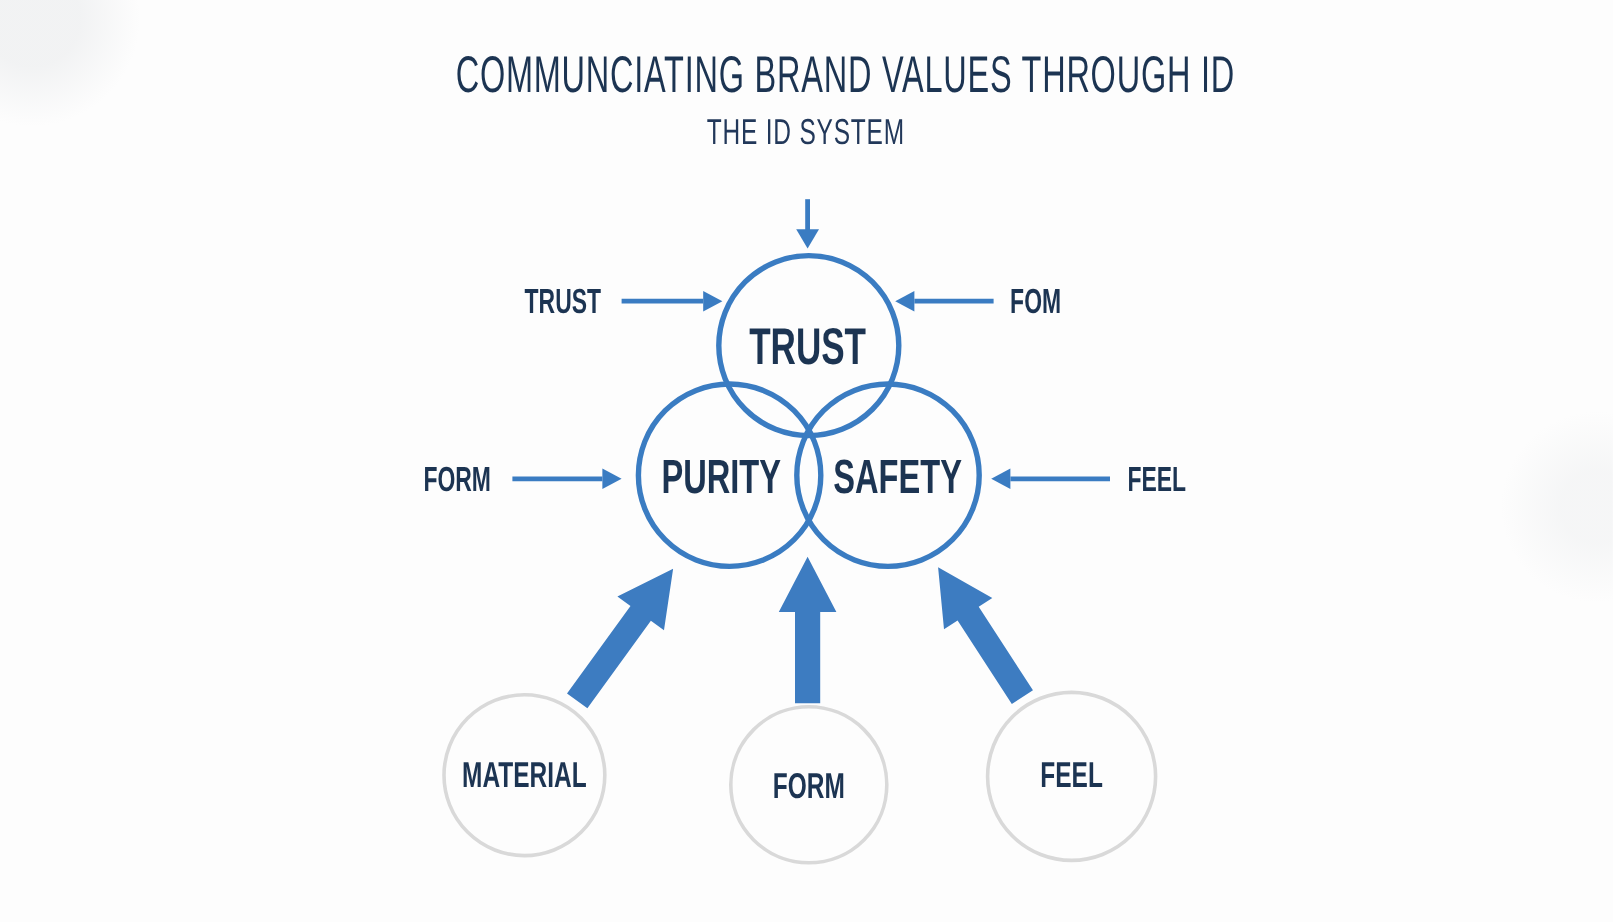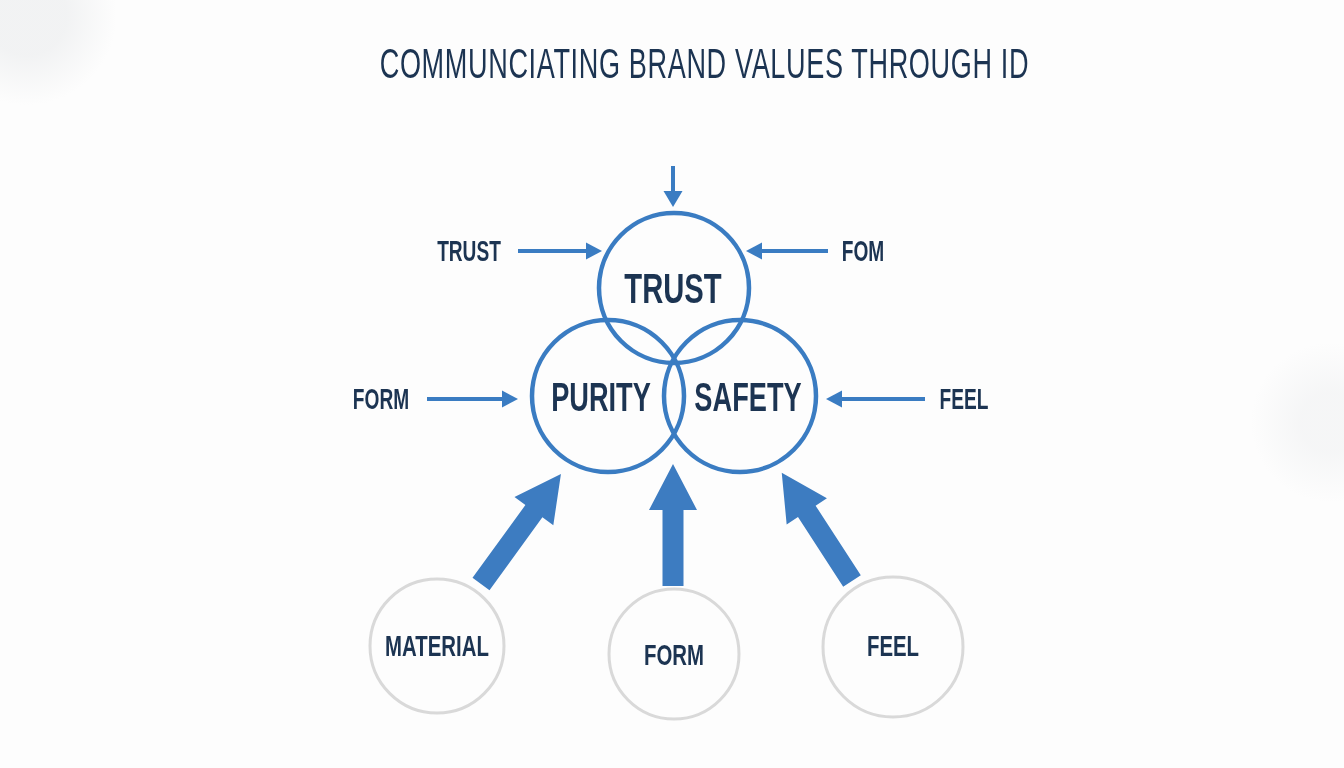--- a/index.html
+++ b/index.html
@@ -83,20 +83,23 @@
   }
 </style>
 </head>
 <body>
 
 <div class="canvas">
 
   <div class="title">
     <span class="squeeze">COMMUNCIATING BRAND VALUES THROUGH ID</span>
   </div>
+  <div class="subtitle">
+    <span class="squeeze">THE ID SYSTEM</span>
+  </div>
 
   <svg class="diagram" width="1344" height="768" viewBox="0 0 1344 768">
 
     <circle cx="437" cy="646" r="67" fill="#fdfdfd" stroke="#d9d9d9" stroke-width="3"></circle>
     <circle cx="674" cy="654" r="65" fill="#fdfdfd" stroke="#d9d9d9" stroke-width="3"></circle>
     <circle cx="893" cy="647" r="70" fill="#fdfdfd" stroke="#d9d9d9" stroke-width="3"></circle>
 
     <path transform="translate(481,584) rotate(36)" d="M0,-136 L24,-90 L10.5,-90 L10.5,0 L-10.5,0 L-10.5,-90 L-24,-90 Z" fill="#3d7cc1"></path>
     <path transform="translate(673,586)" d="M0,-122 L24,-76 L10.5,-76 L10.5,0 L-10.5,0 L-10.5,-76 L-24,-76 Z" fill="#3d7cc1"></path>
     <path transform="translate(852,581) rotate(-33)" d="M0,-129 L24,-83 L10.5,-83 L10.5,0 L-10.5,0 L-10.5,-83 L-24,-83 Z" fill="#3d7cc1"></path>

